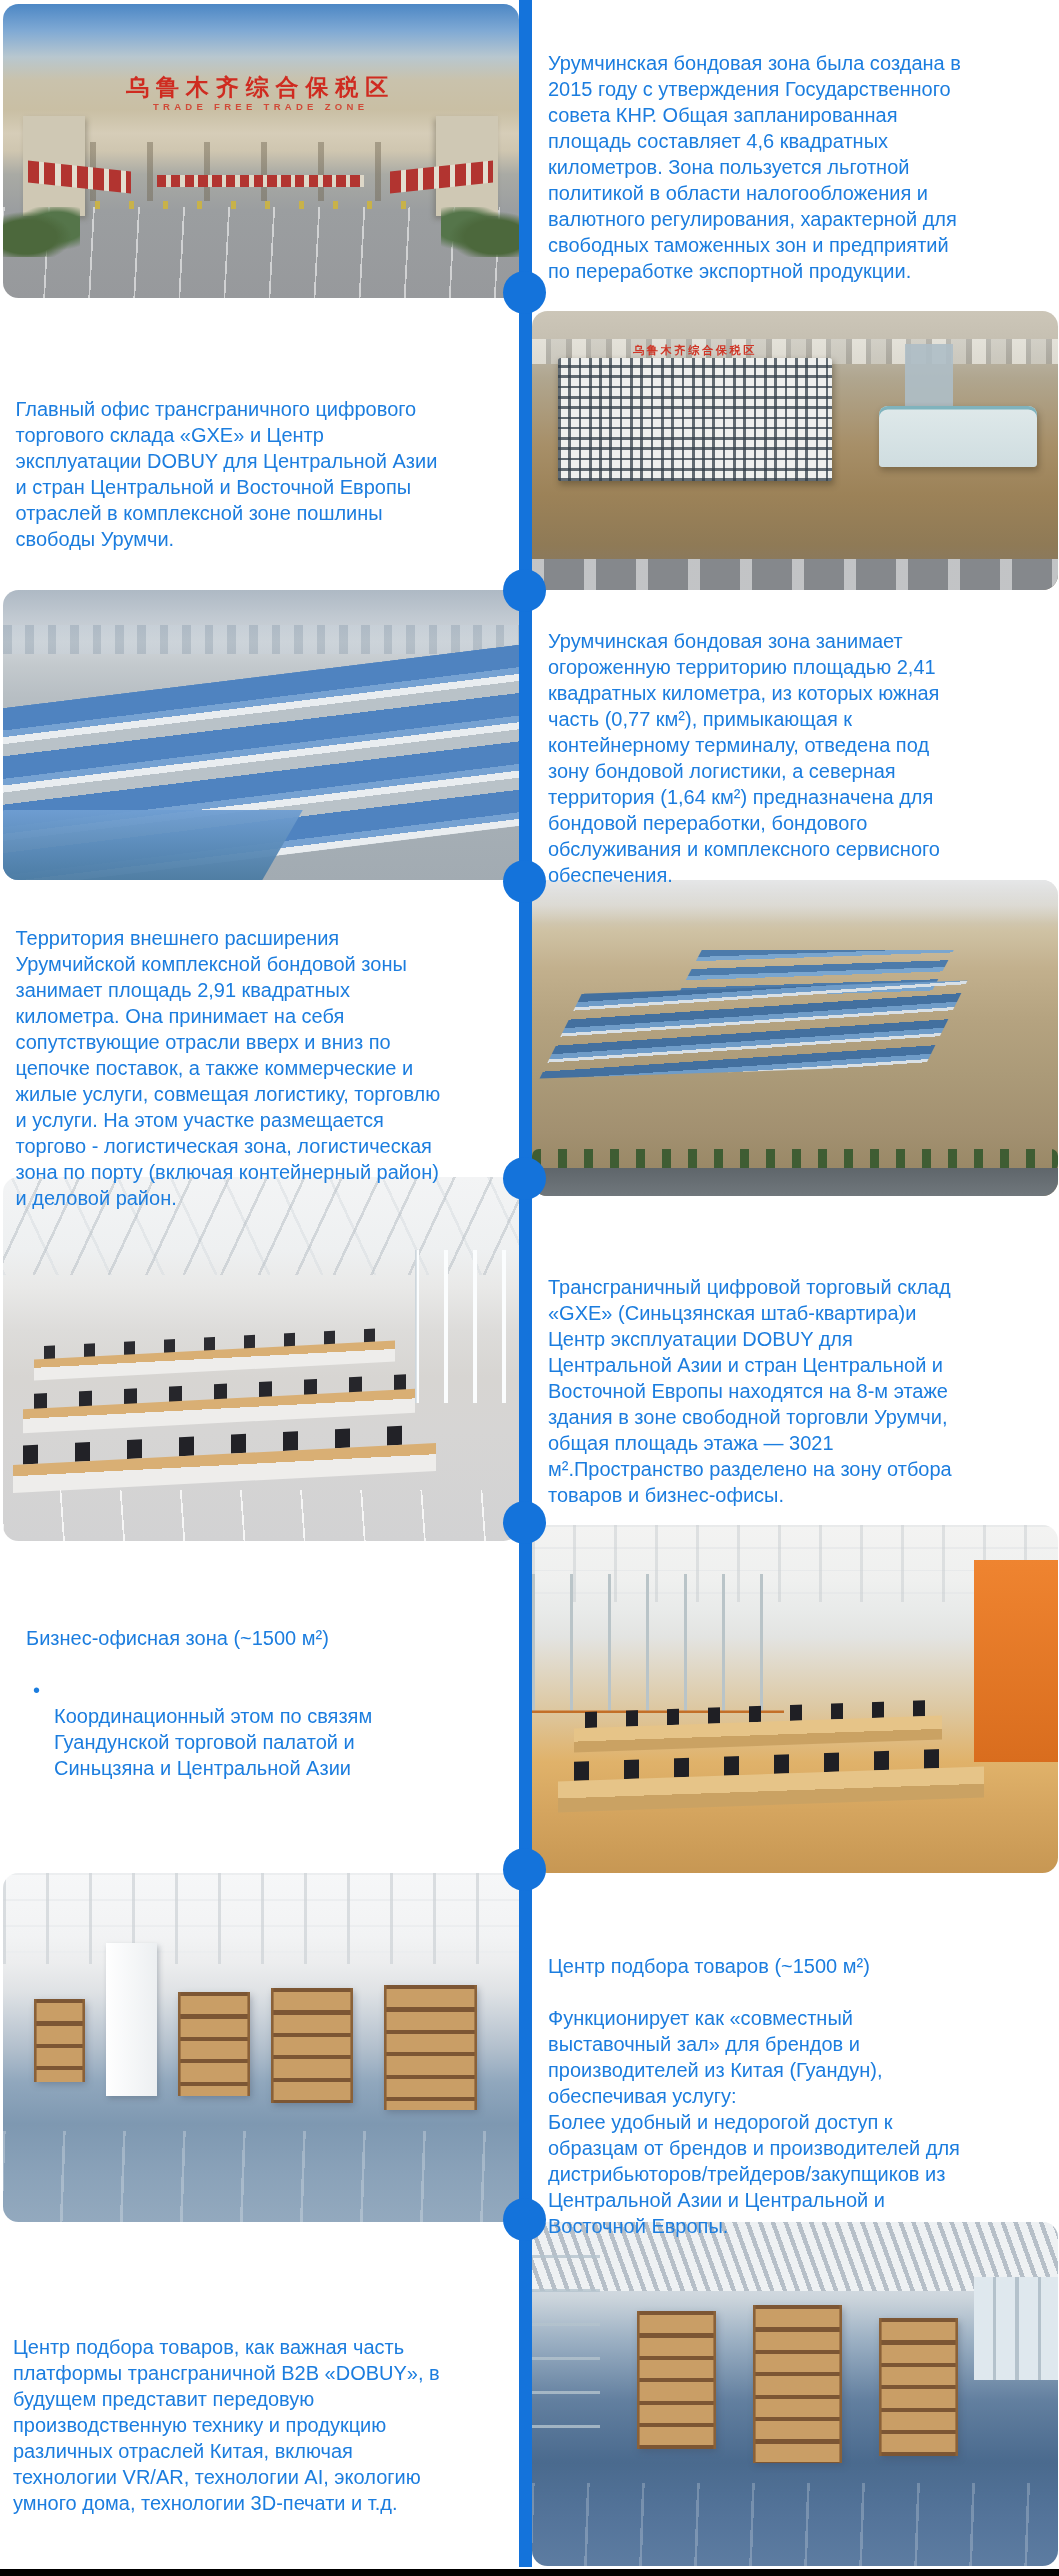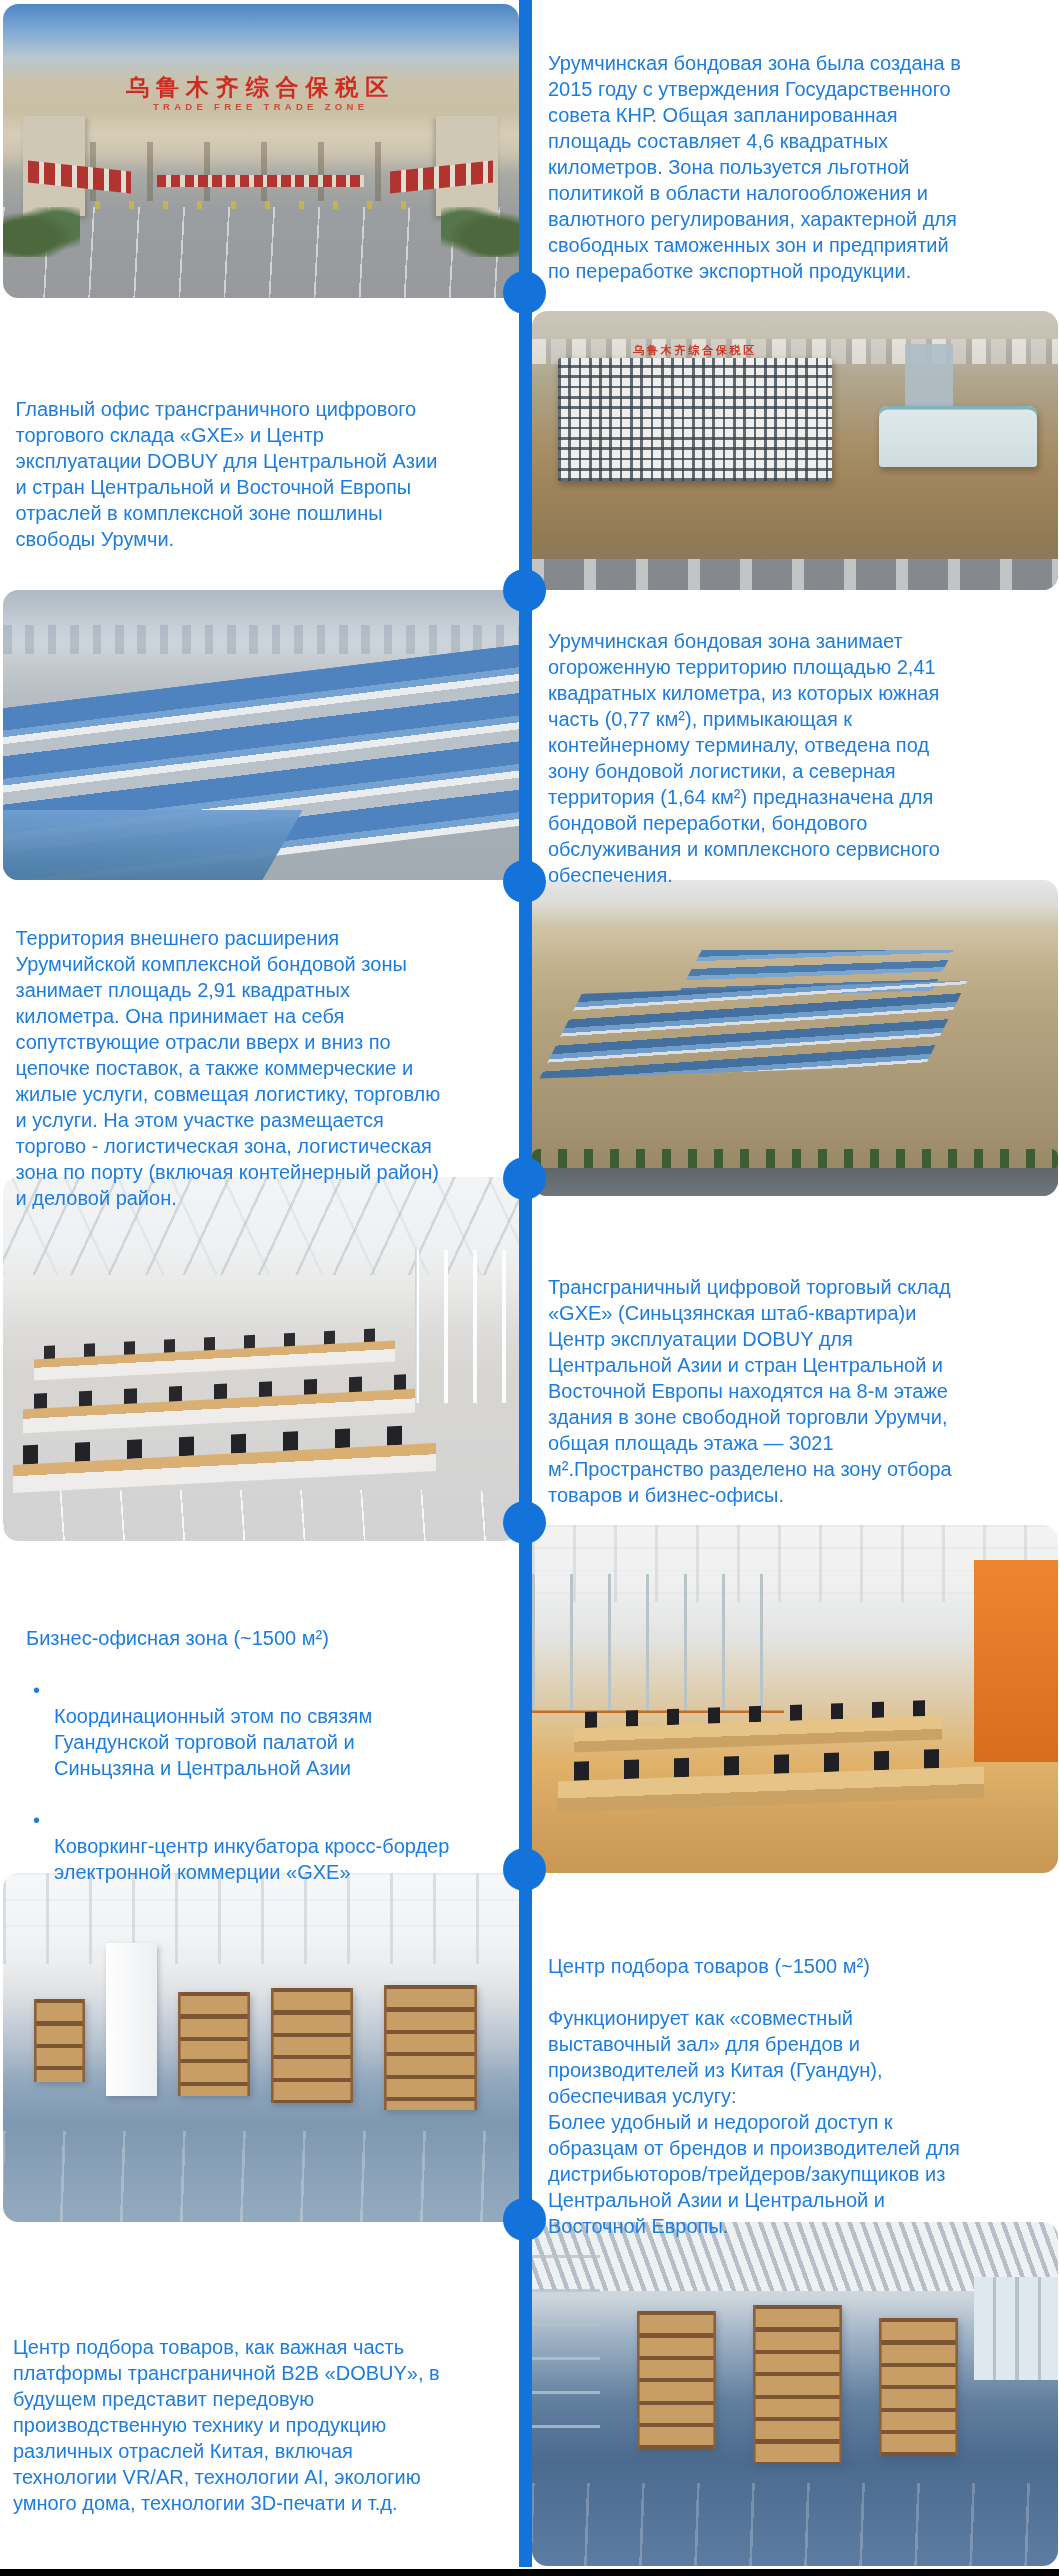--- a/index.html
+++ b/index.html
@@ -230,23 +230,20 @@
     <div class="p6-chairs1"></div>
     <div class="p6-table1"></div>
     <div class="p6-chairs2"></div>
     <div class="p6-table2"></div>
   </div>
   <div class="txt" id="t6">
     <div class="para">Бизнес-офисная зона (~1500 м²)</div>
     <div class="bullet bdot">
       <span>Координационный этом по связям Гуандунской торговой палатой и Синьцзяна и Центральной Азии</span>
     </div>
-    <div class="bullet bdot">
-      <span>Коворкинг-центр инкубатора кросс-бордер электронной коммерции «GXE»</span>
-    </div>
   </div>
 
   <div class="photo" id="p7">
     <div class="p7-ceiling"></div>
     <div class="p7-column"></div>
     <div class="shelf p7-sa"></div>
     <div class="shelf p7-sb"></div>
     <div class="shelf p7-sc"></div>
     <div class="shelf p7-sd"></div>
     <div class="p7-gloss"></div>

